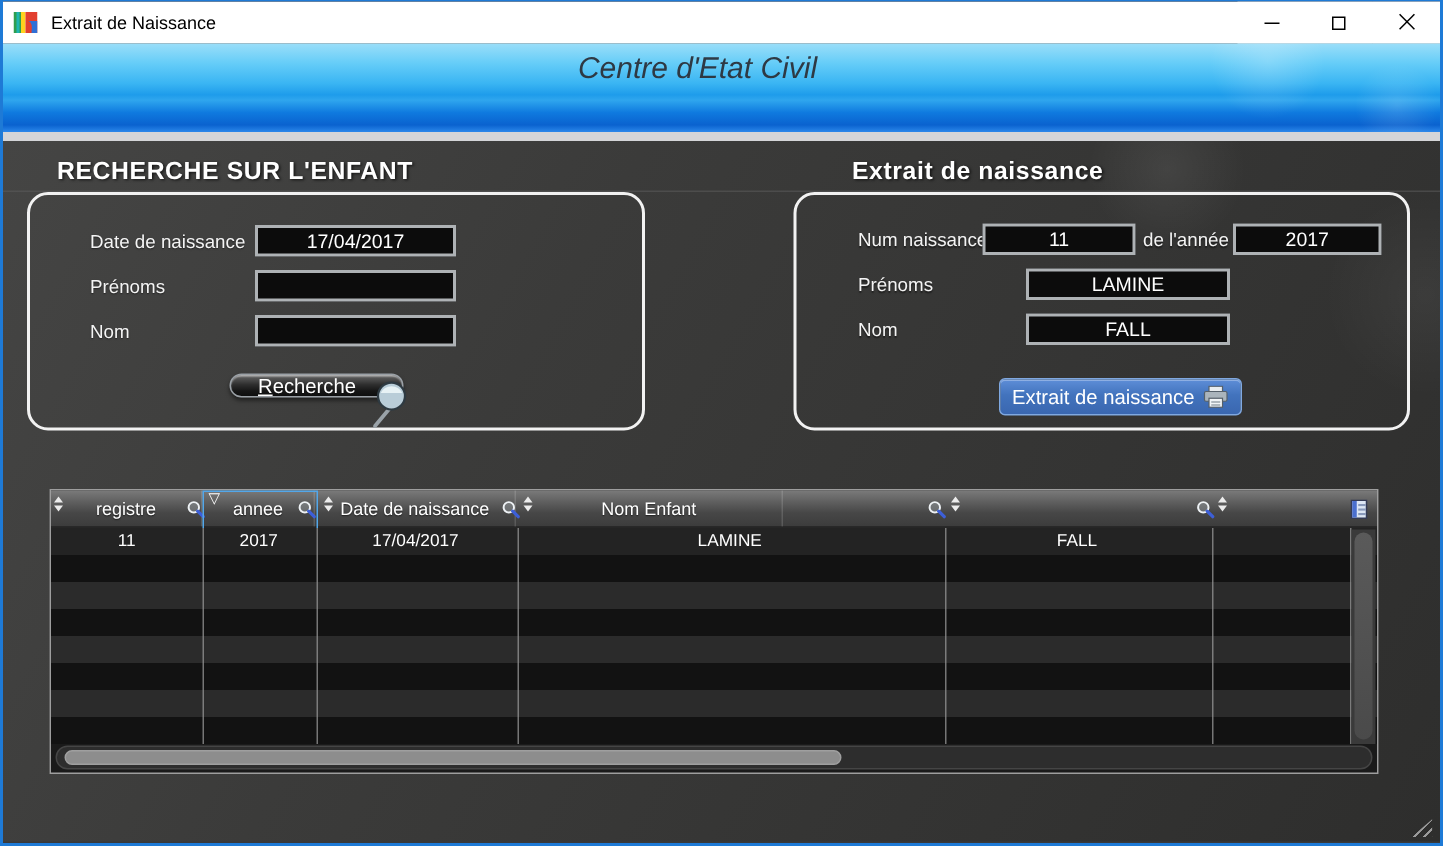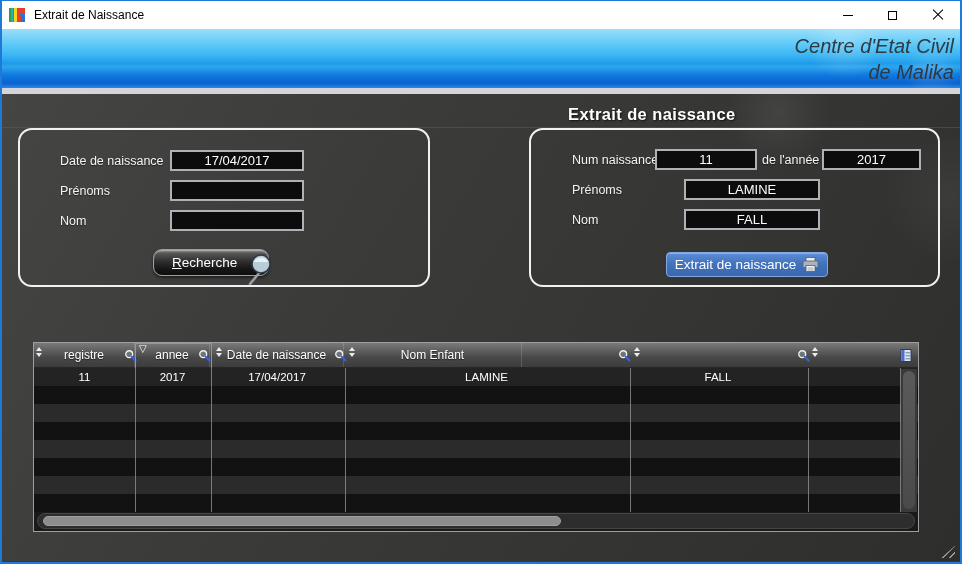--- a/index.html
+++ b/index.html
@@ -24,21 +24,21 @@
   .glyph-max { width:9px; height:9px; border:1px solid #000; }
   .glyph-close { position:relative; width:12px; height:12px; }
   .glyph-close::before,.glyph-close::after {
     content:""; position:absolute; left:-1px; top:5px; width:14px; height:1px; background:#000;
   }
   .glyph-close::before { transform:rotate(45deg); }
   .glyph-close::after { transform:rotate(-45deg); }
 
   
   .banner {
-    height:59px; position:relative; text-align:right; padding:4px 6px 0 0;
+    height:59px; position:relative; text-align:center; padding:4px 32px 0 0;
     background:
       radial-gradient(circle 55px at 88% 20%, rgba(255,255,255,.20), transparent 70%),
       radial-gradient(circle 40px at 97% 70%, rgba(255,255,255,.14), transparent 70%),
       linear-gradient(180deg,#9adef9 0%, #66cdf8 22%, #3ab5f3 45%, #1e9ceb 58%,
                       #2fa6ee 64%, #0f7adf 78%, #0a62cf 92%, #2b87ea 100%);
   }
   .banner-line { font-style:italic; font-size:20px; line-height:26px; color:#2e3944; }
   .banner-strip { height:6px; background:#d4d5d8; }
 
   
@@ -75,21 +75,21 @@
 
   
   .sp-label-date { left:40px; top:24px; }
   .sp-label-pre  { left:40px; top:54px; }
   .sp-label-nom  { left:40px; top:84px; }
   .sp-in-date { left:150px; top:20px; width:134px; }
   .sp-in-pre  { left:150px; top:50px; width:134px; }
   .sp-in-nom  { left:150px; top:80px; width:134px; }
 
   .btn-recherche {
-    position:absolute; left:133px; top:119px; width:116px; height:27px;
+    position:absolute; left:133px; top:119px; width:116px; height:16px;
     border:1px solid #9aa0a6; border-radius:9px; cursor:default;
     background:linear-gradient(180deg,#8e8e8e 0%,#565656 14%,#2e2e2e 46%,#161616 76%,#0e0e0e 100%);
     box-shadow:inset 0 1px 1px rgba(255,255,255,.35), 0 2px 3px rgba(0,0,0,.5);
     color:#fff; font-size:13.5px; text-align:left; padding-left:18px;
     font-family:inherit;
   }
   .btn-recherche .uline { text-decoration:underline; }
   .loupe-big { position:absolute; right:-6px; top:2px; width:30px; height:34px; overflow:visible; pointer-events:none; }
 
   
@@ -108,21 +108,21 @@
     background:linear-gradient(180deg,#5e8ed8 0%,#4273bd 45%,#3a67b0 100%);
     box-shadow:inset 0 1px 0 rgba(255,255,255,.3);
     color:#fff; font-size:13.5px; font-family:inherit;
     display:flex; align-items:center; justify-content:center; gap:6px;
   }
 
   
   .table-caption { position:absolute; top:233px; left:31px; width:886px; text-align:center; font-size:11.5px; color:#fff; }
 
   .table-box {
-    position:absolute; left:31px; top:248px; width:886px; height:190px;
+    position:absolute; left:31px; top:232px; width:886px; height:190px;
     border:1px solid #9e9e9e; background:#1a1a1a;
   }
   .thead {
     position:relative; height:25px; display:flex;
     background:linear-gradient(180deg,#7a7a7a 0%,#5a5a5a 38%,#474747 62%,#3c3c3c 100%);
     border-bottom:1px solid #262626;
   }
   .th {
     height:100%; display:flex; align-items:center; justify-content:center;
     font-size:12px; color:#fff; text-shadow:0 1px 1px rgba(0,0,0,.6);
@@ -207,27 +207,27 @@
           <span class="glyph-max"></span>
         </div>
       <div class="win-btn">
           <span class="glyph-close"></span>
         </div>
     </div>
   </div>
 
   <div class="banner">
     <div class="banner-line">Centre d'Etat Civil</div>
-    <div class="banner-line">de Malika</div>
   </div>
   <div class="banner-strip"></div>
 
   <div class="content">
     <div class="groupline"></div>
 
+    <div class="panel-title search-title">RECHERCHE SUR L'ENFANT</div>
     <div class="panel-title extract-title">Extrait de naissance</div>
 
     <div class="panel search">
       <span class="field-label sp-label-date">Date de naissance</span>
       <input class="tbox sp-in-date" value="17/04/2017" style="">
       <span class="field-label sp-label-pre">Prénoms</span>
       <input class="tbox sp-in-pre" value="" style="">
       <span class="field-label sp-label-nom">Nom</span>
       <input class="tbox sp-in-nom" value="" style="">
       <button class="btn-recherche">

